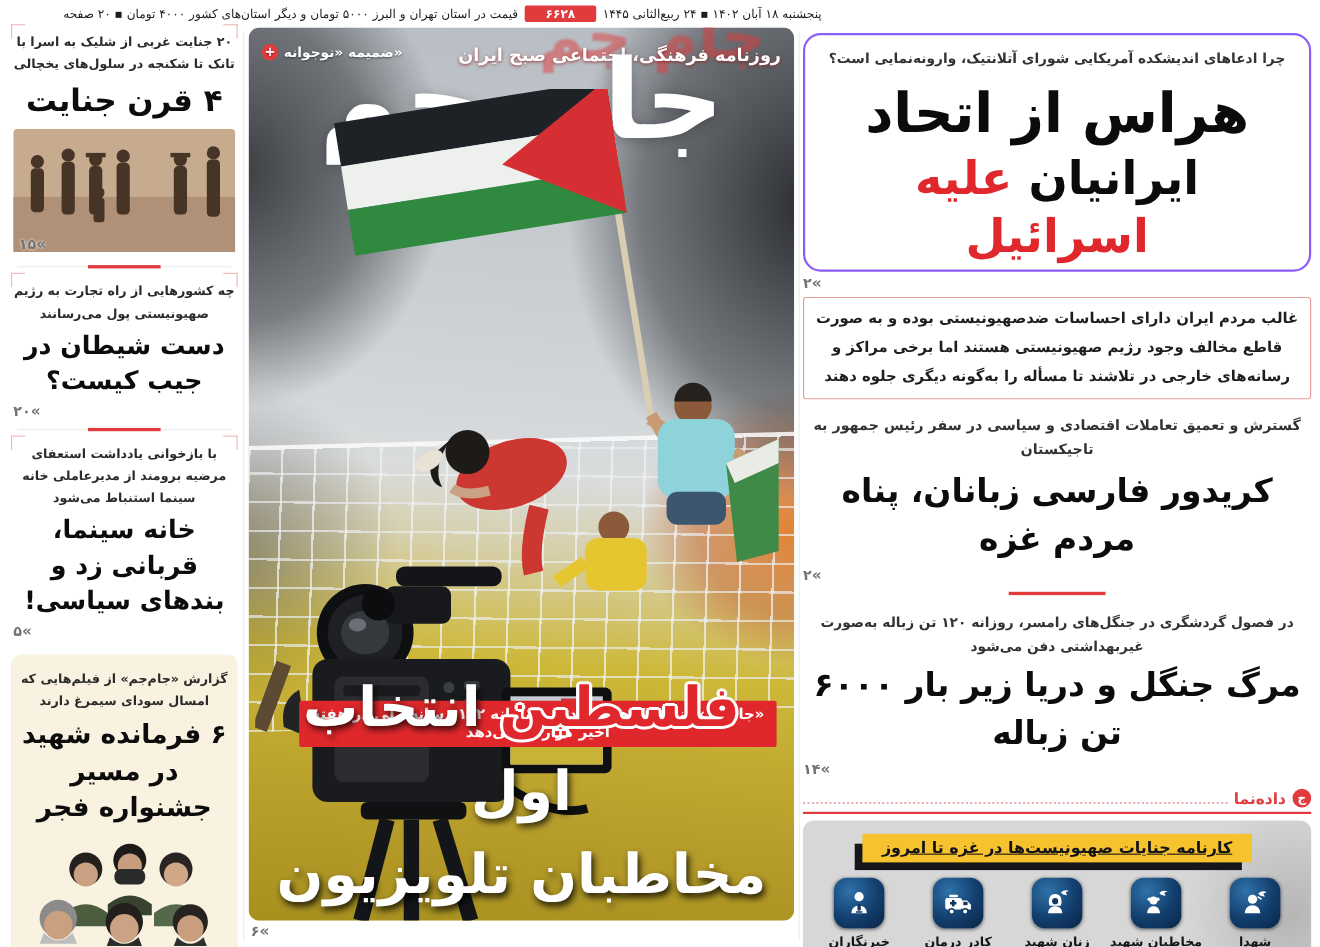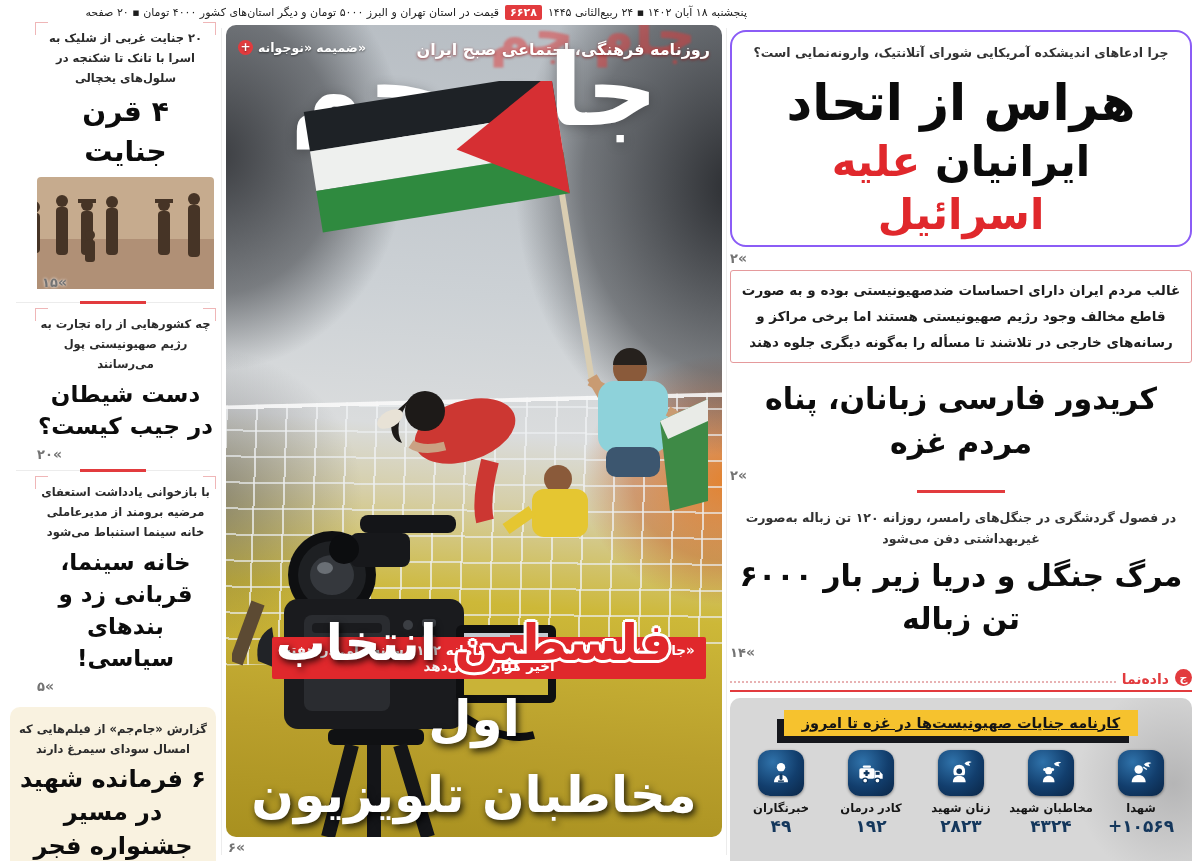--- a/index.html
+++ b/index.html
@@ -2,25 +2,25 @@
 <html lang="fa" dir="rtl"><head>
 <meta charset="utf-8">
 <style>
   html,body{margin:0;padding:0;background:#fff;}
   body{font-family:"DejaVu Sans","Liberation Sans",sans-serif;direction:rtl;}
   .page{position:relative;width:1200px;height:861px;background:#fff;overflow:hidden;}
   .vdiv{position:absolute;top:28px;bottom:6px;width:1px;background:#ececec;}
 
   
   .topbar{position:absolute;top:3px;left:225px;width:522px;height:18px;display:flex;align-items:center;gap:6px;font-size:11px;color:#1d1d1d;white-space:nowrap;}
-  .issue-badge{background:#e23b3e;color:#fff;font-weight:bold;padding:1px 5px;border-radius:2px;font-size:11px;}
+  .issue-badge{background:#e23b3e;color:#fff;font-weight:bold;padding:1px 19px;border-radius:2px;font-size:11px;}
 
   
   .leftcol{position:absolute;left:10px;top:20px;width:206px;}
-  .lstory{position:relative;text-align:center;padding:8px 2px 6px;margin-left:25px;}
+  .lstory{position:relative;text-align:center;padding:8px 2px 6px;}
   .brackets::before,.brackets::after{content:"";position:absolute;top:2px;width:12px;height:12px;border-top:1px solid #efb6b7;}
   .brackets::before{right:0;border-right:1px solid #efb6b7;}
   .brackets::after{left:0;border-left:1px solid #efb6b7;}
   .kicker{font-size:11.5px;font-weight:600;color:#2b2b2b;line-height:1.75;}
   .lhead{font-size:26px;font-weight:bold;color:#0c0c0c;line-height:1.4;margin-top:4px;}
   .pageref{direction:ltr;text-align:left;color:#737373;font-weight:bold;font-size:13px;line-height:1;margin-top:4px;}
   .pageref .chev{font-size:14px;letter-spacing:-2px;}
   .ldiv{border-top:1px solid #ececec;margin:3px 6px;position:relative;}
   .ldiv::after{content:"";position:absolute;top:-2px;left:50%;transform:translateX(-50%);width:66px;height:3px;background:#e23b3e;}
   .sepia{position:relative;margin-top:6px;border-radius:4px;overflow:hidden;}
@@ -298,20 +298,21 @@
       <div class="rhead-xl2">
         <span>ایرانیان</span>
         <span class="red-txt">علیه اسرائیل</span>
       </div>
     </div>
     <div class="pageref"><span>۲</span><span class="chev">«</span></div>
 
     <div class="summary-box">غالب مردم ایران دارای احساسات ضدصهیونیستی بوده و به صورت قاطع مخالف وجود رژیم صهیونیستی هستند اما برخی مراکز و رسانه‌های خارجی در تلاشند تا مسأله را به‌گونه دیگری جلوه دهند</div>
 
     <div class="rstory">
+      <div class="rkicker" style="font-size:13px">گسترش و تعمیق تعاملات اقتصادی و سیاسی در سفر رئیس جمهور به تاجیکستان</div>
       <div class="rhead-lg">کریدور فارسی زبانان، پناه مردم غزه</div>
     </div>
     <div class="pageref"><span>۲</span><span class="chev">«</span></div>
     <div class="rdash"></div>
 
     <div class="rstory">
       <div class="rkicker">در فصول گردشگری در جنگل‌های رامسر، روزانه ۱۲۰ تن زباله به‌صورت غیربهداشتی دفن می‌شود</div>
       <div class="rhead-lg">مرگ جنگل و دریا زیر بار ۶۰۰۰ تن زباله</div>
     </div>
     <div class="pageref"><span>۱۴</span><span class="chev">«</span></div>

